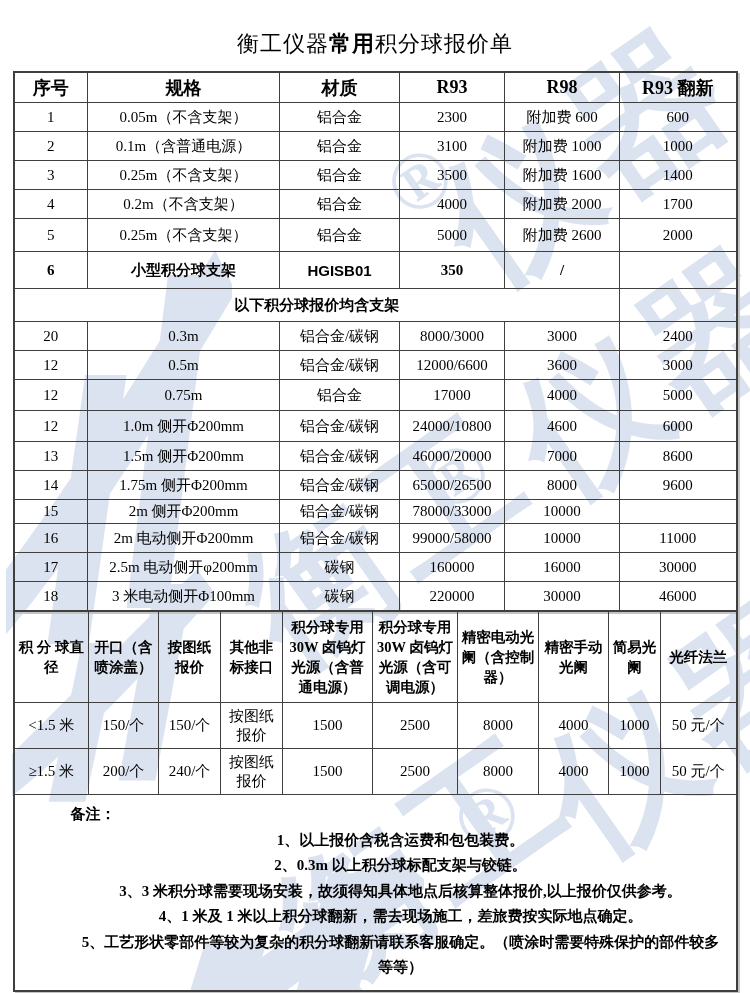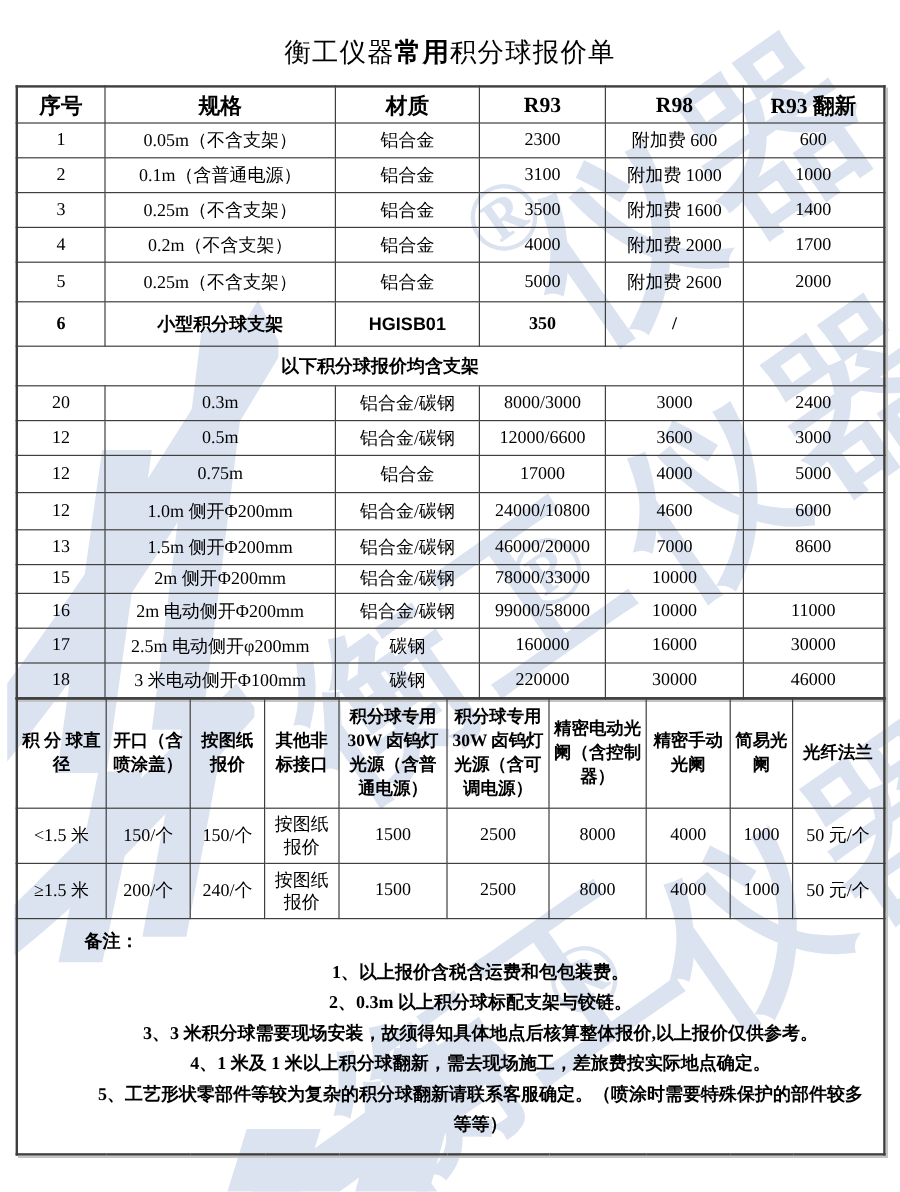--- a/index.html
+++ b/index.html
@@ -190,20 +190,28 @@
         <td>6000</td>
       </tr>
       <tr class="h29">
         <td>13</td>
         <td>1.5m 侧开Φ200mm</td>
         <td>铝合金/碳钢</td>
         <td>46000/20000</td>
         <td>7000</td>
         <td>8600</td>
       </tr>
+      <tr>
+        <td>14</td>
+        <td>1.75m 侧开Φ200mm</td>
+        <td>铝合金/碳钢</td>
+        <td>65000/26500</td>
+        <td>8000</td>
+        <td>9600</td>
+      </tr>
       <tr class="h23">
         <td>15</td>
         <td>2m 侧开Φ200mm</td>
         <td>铝合金/碳钢</td>
         <td>78000/33000</td>
         <td>10000</td>
         <td></td>
       </tr>
       <tr>
         <td>16</td>

